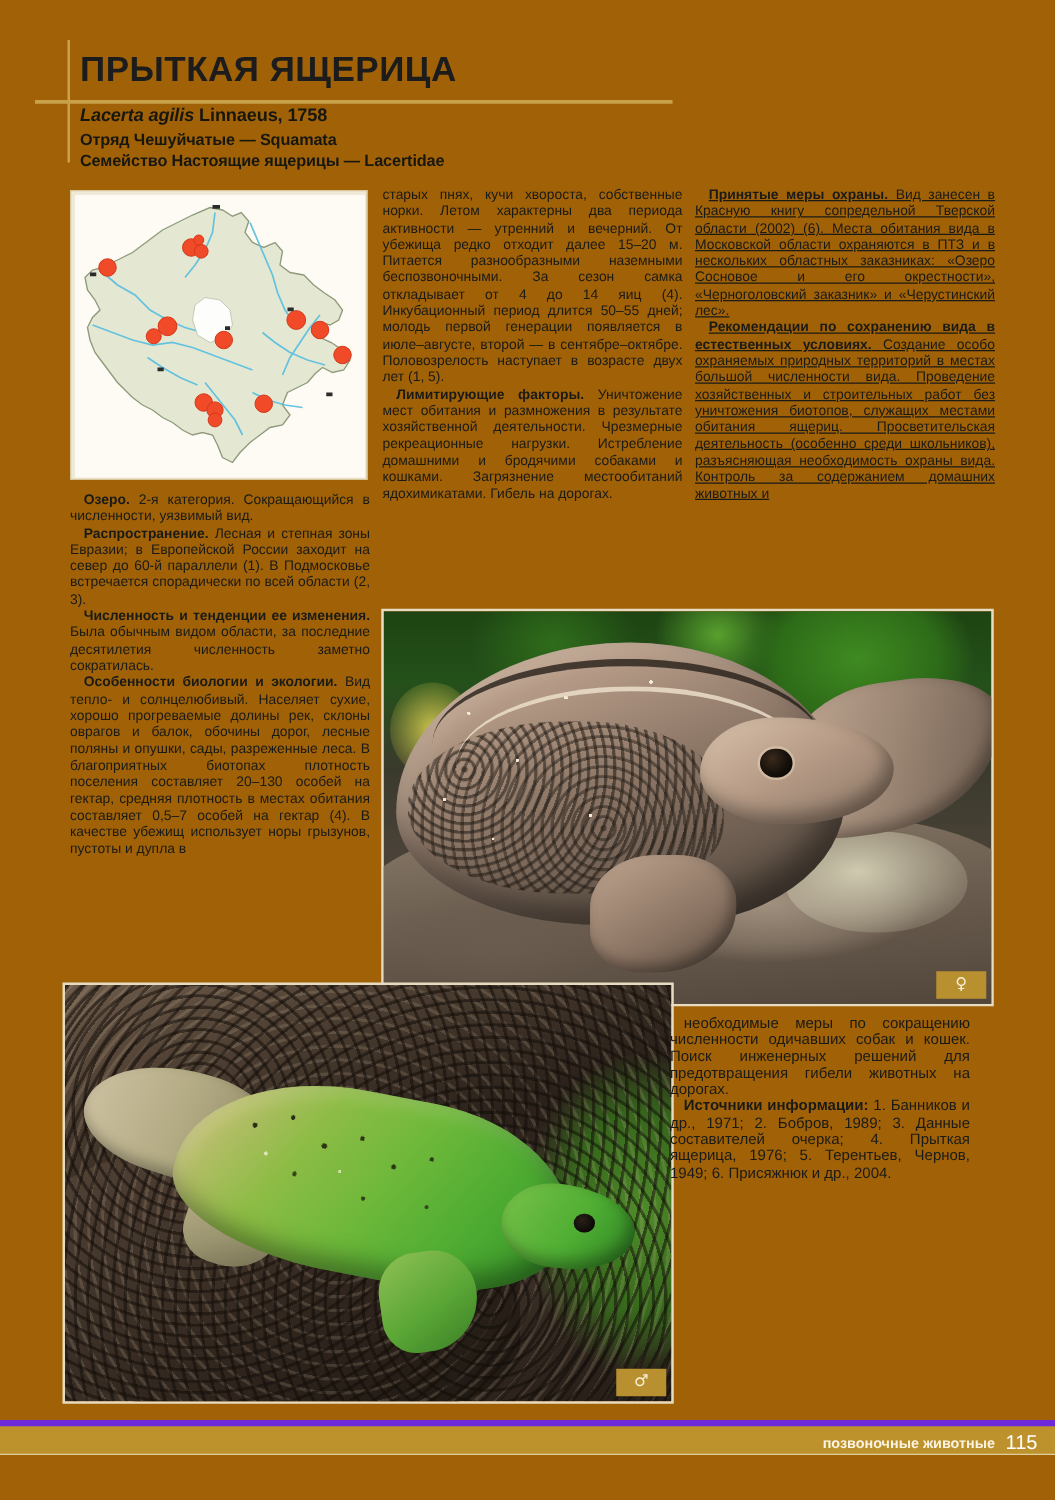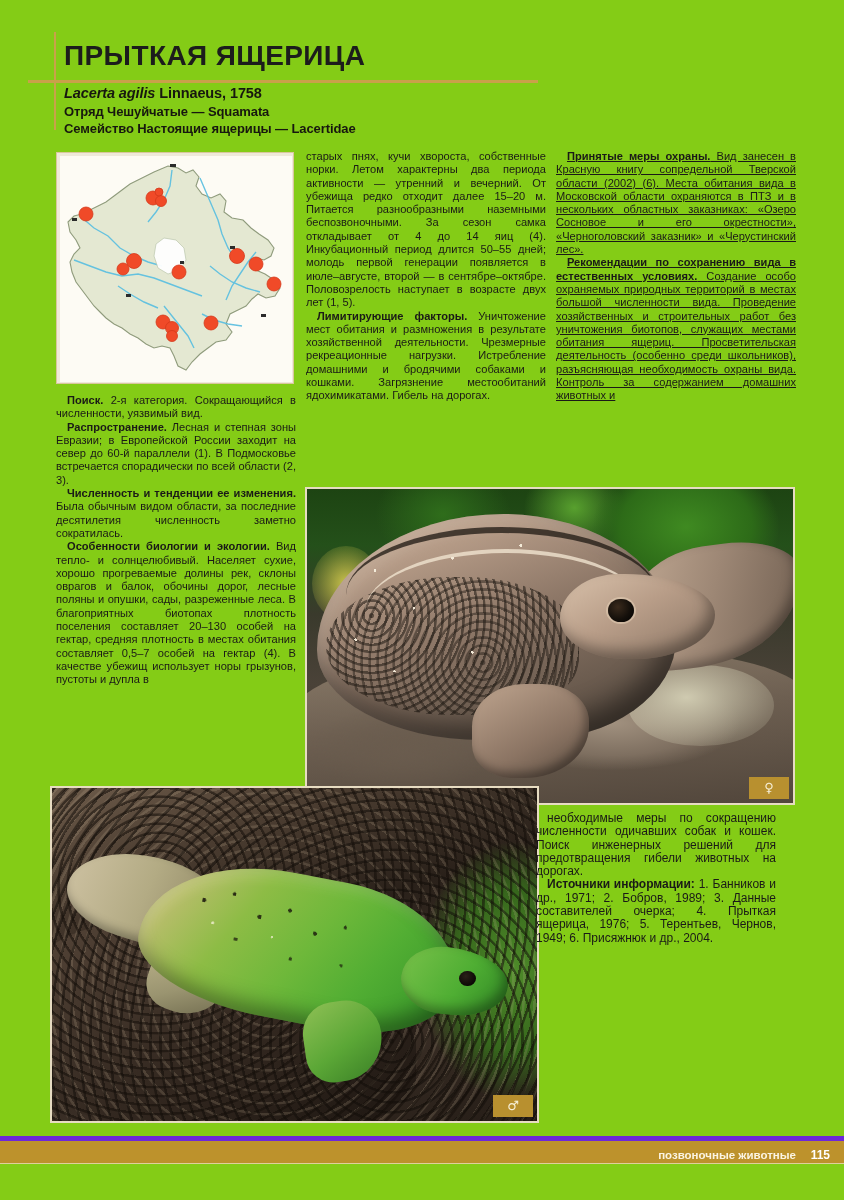--- a/index.html
+++ b/index.html
@@ -9,21 +9,21 @@
     height: 1200px;
     background: #efe8d8;
     font-family: "Liberation Sans", sans-serif;
     overflow: hidden;
   }
 
   .page {
     position: relative;
     width: 844px;
     height: 1200px;
-    background: #84cc16;
+    background: #a16207;
   }
 
   
   .header {
     position: absolute;
     left: 0; top: 0;
     width: 844px;
     height: 140px;
   }
   .rule-vertical {
@@ -338,22 +338,22 @@
     height: 28px; line-height: 28px;
     color: #fbf4e2;
     font-size: 11.5px;
     font-weight: bold;
   }
   .footer-page {
     position: absolute;
     right: 14px; top: 0;
     height: 28px; line-height: 28px;
     color: #ffffff;
-    font-size: 12px;
-    font-weight: bold;
+    font-size: 16px;
+    font-weight: normal;
   }
 </style>
 </head>
 <body>
 
 <div class="page">
 
   <div class="header">
     <div class="rule-vertical"></div>
     <div class="rule-horizontal"></div>
@@ -411,21 +411,21 @@
           <rect x="170" y="90" width="5" height="3"></rect>
           <rect x="201" y="158" width="5" height="3"></rect>
           <rect x="66" y="138" width="5" height="3"></rect>
           <rect x="120" y="105" width="4" height="3"></rect>
         </g>
       </svg>
     </div>
   </div>
 
   <div class="col-1-text">
-    <p><b>Поиск.</b><span> 2-я категория. Сокращающийся в численности, уязвимый вид.</span></p>
+    <p><b>Озеро.</b><span> 2-я категория. Сокращающийся в численности, уязвимый вид.</span></p>
     <p><b>Распространение.</b><span> Лесная и степная зоны Евразии; в Европейской России заходит на север до 60-й параллели (1). В Подмосковье встречается спорадически по всей области (2, 3).</span></p>
     <p><b>Численность и тенденции ее изменения.</b><span> Была обычным видом области, за последние десятилетия численность заметно сократилась.</span></p>
     <p><b>Особенности биологии и экологии.</b><span> Вид тепло- и солнцелюбивый. Населяет сухие, хорошо прогреваемые долины рек, склоны оврагов и балок, обочины дорог, лесные поляны и опушки, сады, разреженные леса. В благоприятных биотопах плотность поселения составляет 20–130 особей на гектар, средняя плотность в местах обитания составляет 0,5–7 особей на гектар (4). В качестве убежищ использует норы грызунов, пустоты и дупла в</span></p>
   </div>
 
   <div class="col col-2">
     <p class="noindent">старых пнях, кучи хвороста, собственные норки. Летом характерны два периода активности — утренний и вечерний. От убежища редко отходит далее 15–20 м. Питается разнообразными наземными беспозвоночными. За сезон самка откладывает от 4 до 14 яиц (4). Инкубационный период длится 50–55 дней; молодь первой генерации появляется в июле–августе, второй — в сентябре–октябре. Половозрелость наступает в возрасте двух лет (1, 5).</p>
     <p><b>Лимитирующие факторы.</b><span> Уничтожение мест обитания и размножения в результате хозяйственной деятельности. Чрезмерные рекреационные нагрузки. Истребление домашними и бродячими собаками и кошками. Загрязнение местообитаний ядохимикатами. Гибель на дорогах.</span></p>
   </div>
 

